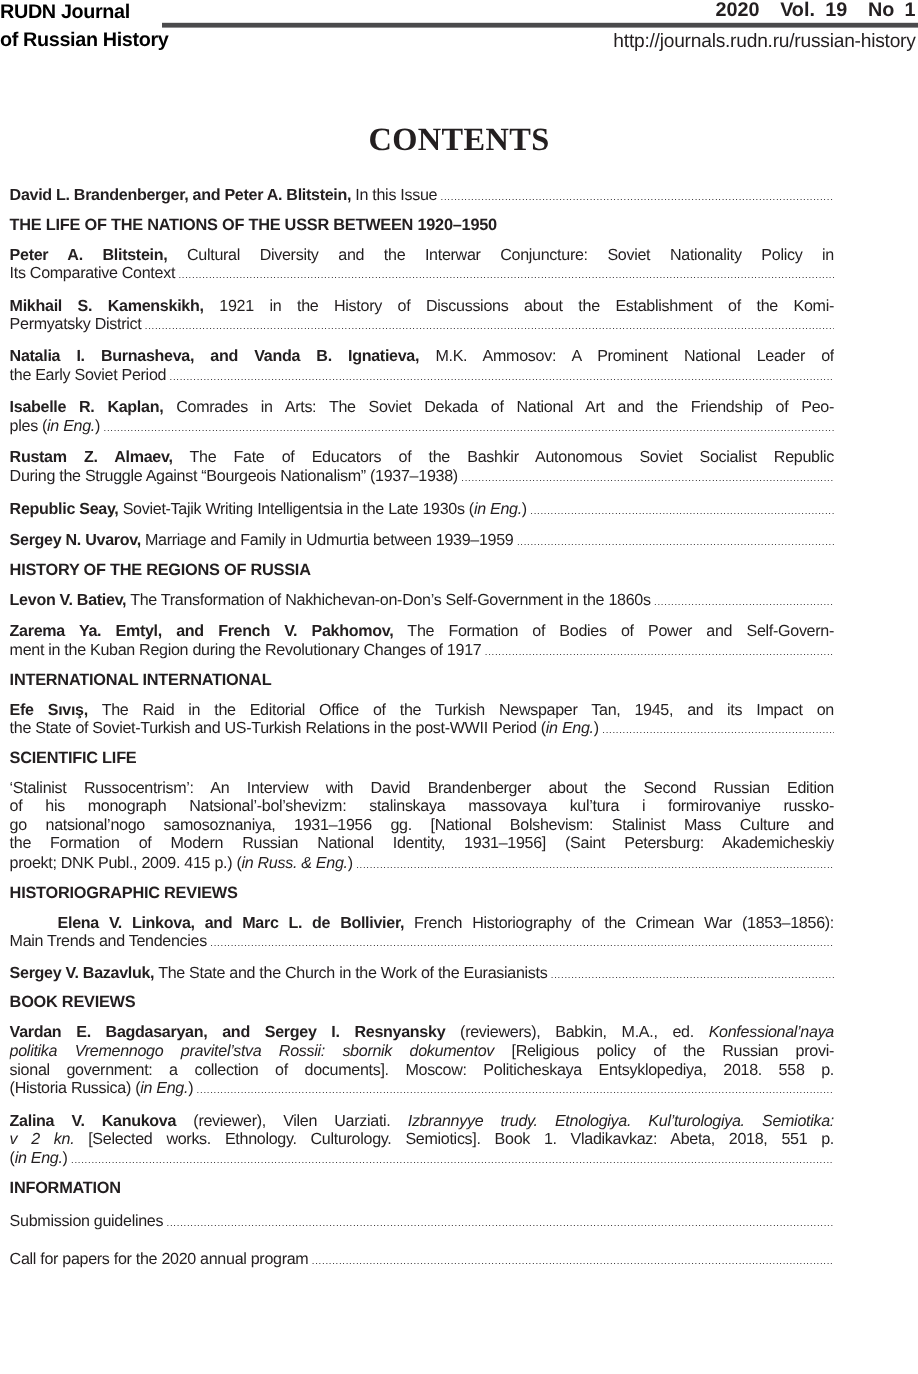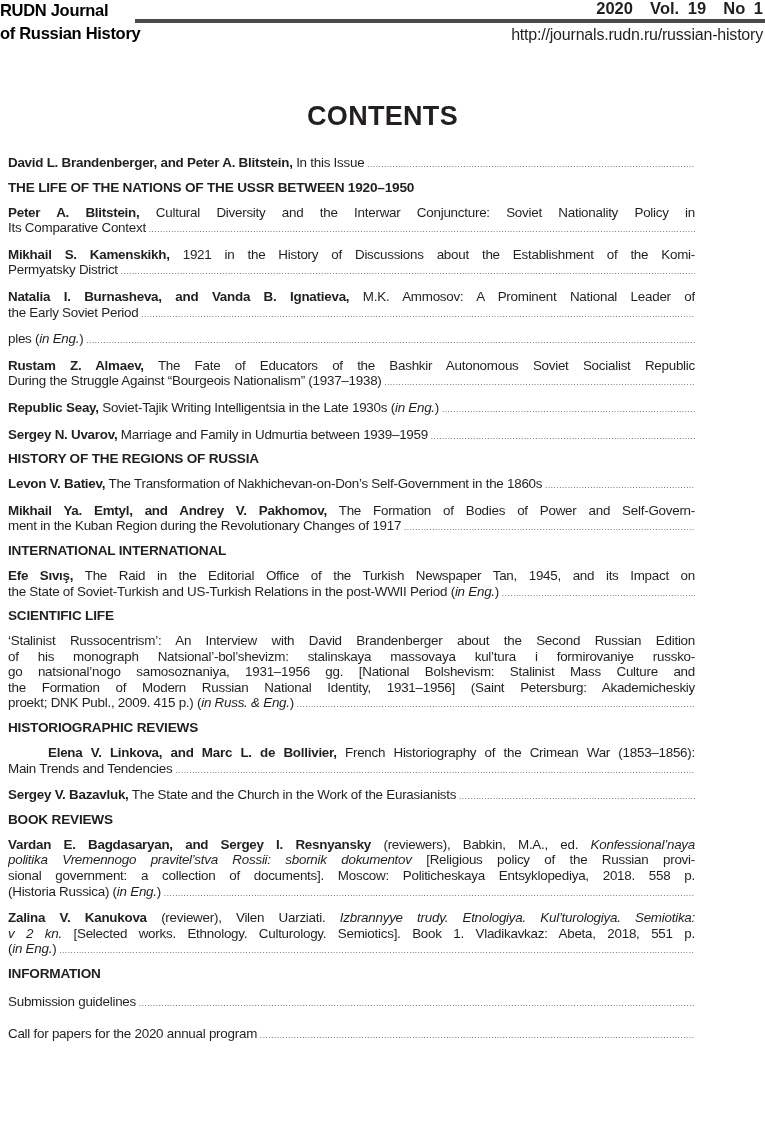--- a/index.html
+++ b/index.html
@@ -24,21 +24,21 @@
     font-family: "Liberation Sans", "DejaVu Sans", sans-serif;
     font-weight: bold; font-size: 16.5px; line-height: 20px; word-spacing: 4px;
   }
   .journal-url {
     position: absolute; right: 2px; top: 25px;
     font-family: "Liberation Sans", "DejaVu Sans", sans-serif;
     font-size: 16px; line-height: 20px; letter-spacing: -0.2px;
   }
   .page-title {
     position: absolute; left: 0; top: 100px; width: 765px; text-align: center;
-    font-family: Liberation Sans, sans-serif;
+    font-family: Liberation Serif, serif;
     font-weight: bold; font-size: 27px; line-height: 32px; letter-spacing: 0.3px;
   }
   .toc {
     position: absolute; left: 8px; top: 155px; width: 687px;
     font-family: "Liberation Sans", "DejaVu Sans", sans-serif;
     font-size: 13.4px; line-height: 15.6px; letter-spacing: -0.25px;
   }
   .section-heading {
     font-weight: bold; font-size: 13.6px; margin: 0; padding: 0;
     line-height: 16px; letter-spacing: -0.2px;
@@ -93,20 +93,21 @@
   </div>
   <div style="height:9px"></div>
 
   <div class="entry">
     <div style="text-align:justify;text-align-last:justify;"><span class="author">Natalia I. Burnasheva, and Vanda B. Ignatieva,</span><span> M.K. Ammosov: A Prominent National Leader of</span></div>
     <span class="leader-wrap"><span>the Early Soviet Period</span><span class="leader"></span></span>
   </div>
   <div style="height:9px"></div>
 
   <div class="entry">
+    <div style="text-align:justify;text-align-last:justify;"><span class="author">Isabelle R. Kaplan,</span><span> Comrades in Arts: The Soviet Dekada of National Art and the Friendship of Peo-</span></div>
     <span class="leader-wrap"><span>ples (</span><span class="it">in Eng.</span><span>)</span><span class="leader"></span></span>
   </div>
   <div style="height:9px"></div>
 
   <div class="entry">
     <div style="text-align:justify;text-align-last:justify;"><span class="author">Rustam Z. Almaev,</span><span> The Fate of Educators of the Bashkir Autonomous Soviet Socialist Republic</span></div>
     <span class="leader-wrap"><span>During the Struggle Against “Bourgeois Nationalism” (1937–1938)</span><span class="leader"></span></span>
   </div>
   <div style="height:9px"></div>
 
@@ -122,21 +123,21 @@
 
   <div class="section-heading">HISTORY OF THE REGIONS OF RUSSIA</div>
   <div style="height:9px"></div>
 
   <div class="entry">
     <span class="leader-wrap"><span class="author">Levon V. Batiev,</span><span> The Transformation of Nakhichevan-on-Don’s Self-Government in the 1860s</span><span class="leader"></span></span>
   </div>
   <div style="height:9px"></div>
 
   <div class="entry">
-    <div style="text-align:justify;text-align-last:justify;"><span class="author">Mikhail Ya. Emtyl, and Andrey V. Pakhomov,</span><span> The Formation of Bodies of Power and Self-Govern-</span></div>
+    <div style="text-align:justify;text-align-last:justify;"><span class="author">Zarema Ya. Emtyl, and French V. Pakhomov,</span><span> The Formation of Bodies of Power and Self-Govern-</span></div>
     <span class="leader-wrap"><span>ment in the Kuban Region during the Revolutionary Changes of 1917</span><span class="leader"></span></span>
   </div>
   <div style="height:7px"></div>
 
   <div class="section-heading">INTERNATIONAL INTERNATIONAL</div>
   <div style="height:9px"></div>
 
   <div class="entry">
     <div style="text-align:justify;text-align-last:justify;"><span class="author">Efe Sıvış,</span><span> The Raid in the Editorial Office of the Turkish Newspaper Tan, 1945, and its Impact on</span></div>
     <span class="leader-wrap"><span>the State of Soviet-Turkish and US-Turkish Relations in the post-WWII Period (</span><span class="it">in Eng.</span><span>)</span><span class="leader"></span></span>

